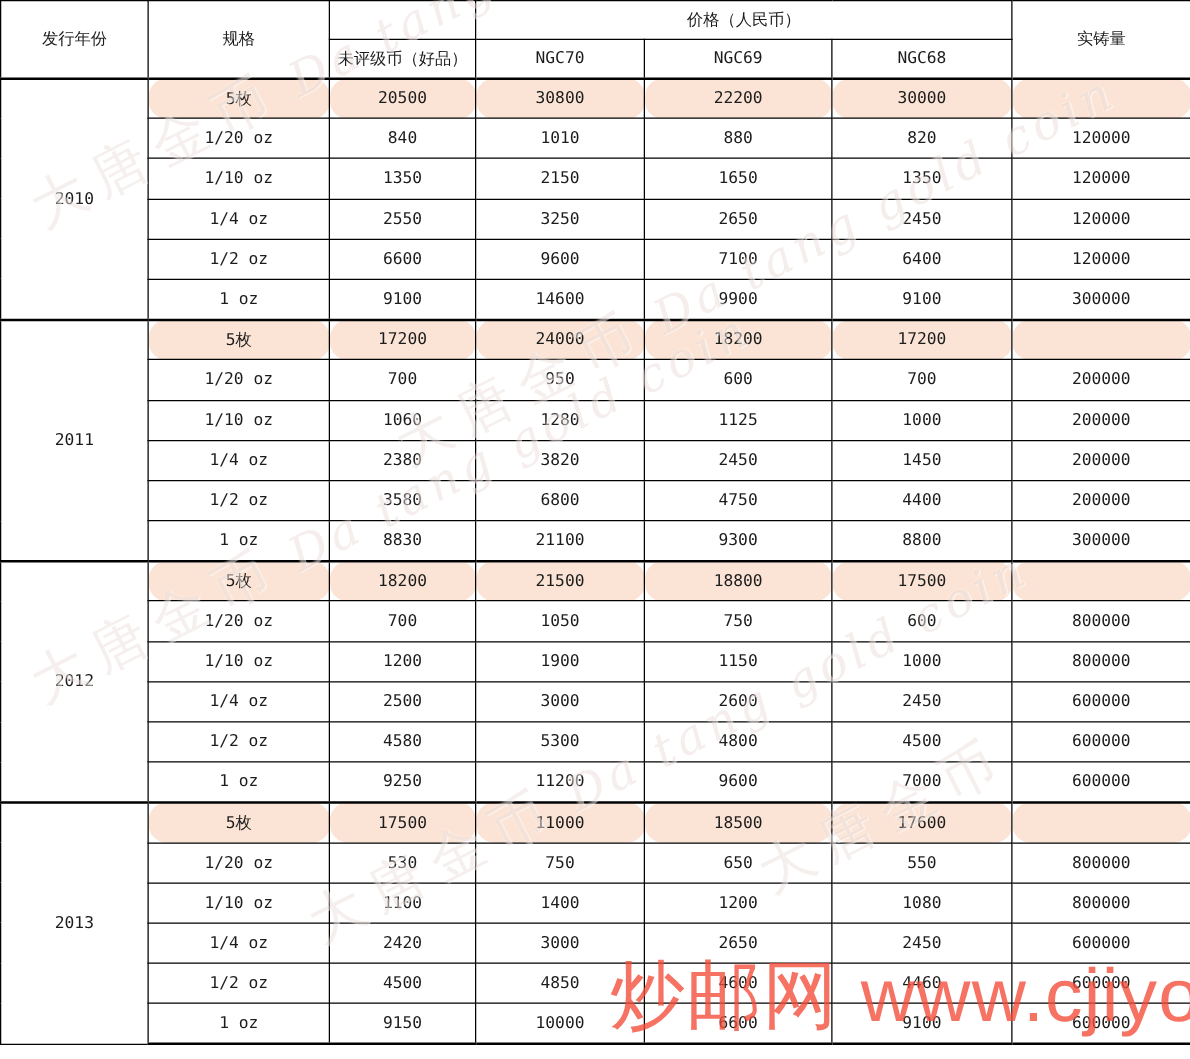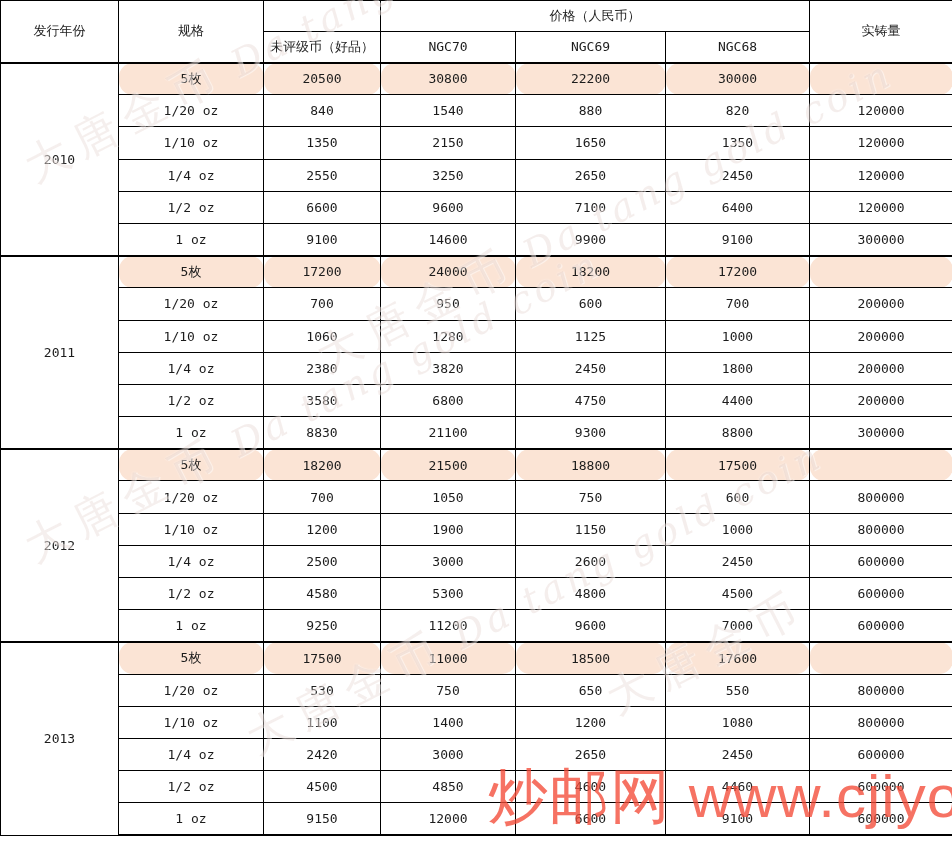--- a/index.html
+++ b/index.html
@@ -89,21 +89,21 @@
           <td>5枚</td>
           <td>20500</td>
           <td>30800</td>
           <td>22200</td>
           <td>30000</td>
           <td></td>
         </tr>
         <tr>
           <td>1/20 oz</td>
           <td>840</td>
-          <td>1540</td>
+          <td>1010</td>
           <td>880</td>
           <td>820</td>
           <td>120000</td>
         </tr>
         <tr>
           <td>1/10 oz</td>
           <td>1350</td>
           <td>2150</td>
           <td>1650</td>
           <td>1350</td>
@@ -156,21 +156,21 @@
           <td>1280</td>
           <td>1125</td>
           <td>1000</td>
           <td>200000</td>
         </tr>
         <tr>
           <td>1/4 oz</td>
           <td>2380</td>
           <td>3820</td>
           <td>2450</td>
-          <td>1800</td>
+          <td>1450</td>
           <td>200000</td>
         </tr>
         <tr>
           <td>1/2 oz</td>
           <td>3580</td>
           <td>6800</td>
           <td>4750</td>
           <td>4400</td>
           <td>200000</td>
         </tr>
@@ -268,21 +268,21 @@
           <td>1/2 oz</td>
           <td>4500</td>
           <td>4850</td>
           <td>4600</td>
           <td>4460</td>
           <td>600000</td>
         </tr>
         <tr>
           <td>1 oz</td>
           <td>9150</td>
-          <td>12000</td>
+          <td>10000</td>
           <td>6600</td>
           <td>9100</td>
           <td>600000</td>
         </tr>
       </tbody>
   </table>
 
   <div class="wm-layer">
     <div class="wm wm1">
       <span class="wm-cn">大唐金币</span><span class="wm-en">Da tang gold coin</span>

